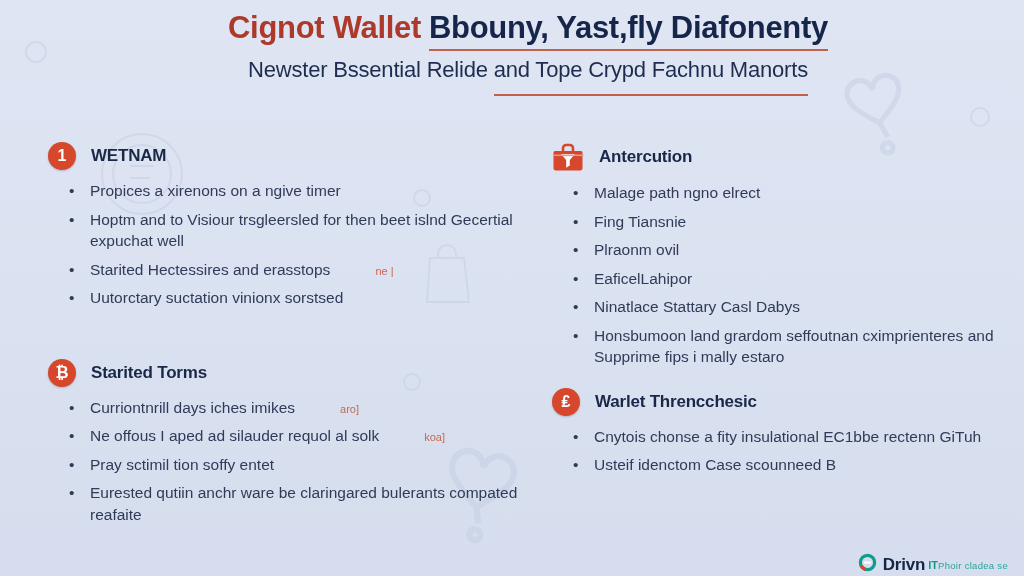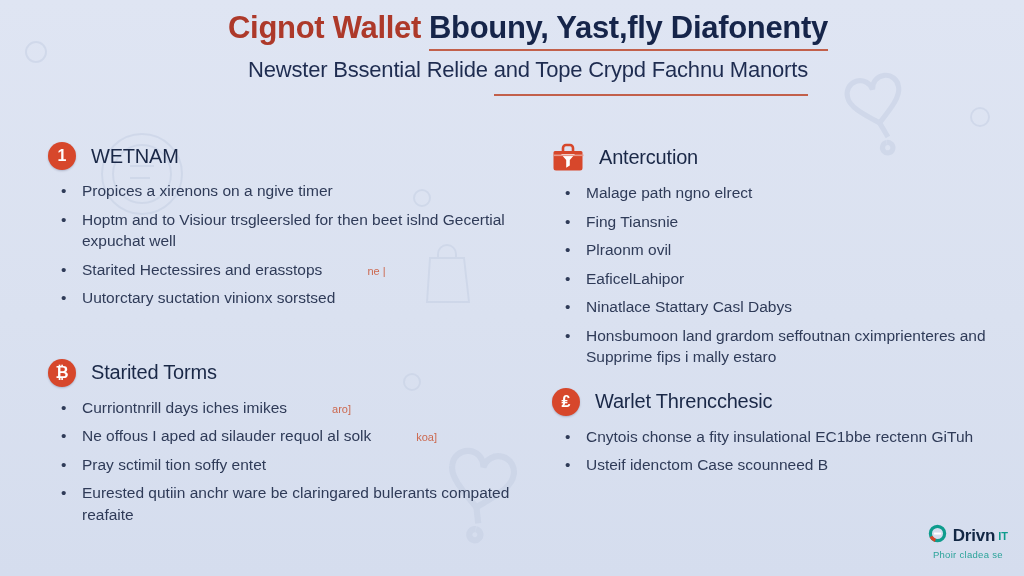--- a/index.html
+++ b/index.html
@@ -27,32 +27,32 @@
   .section { margin:0; }
   .gap-lg { margin-top:50px; }
   .gap-sm { margin-top:20px; }
   .sec-head { display:flex; align-items:center; gap:15px; margin-bottom:10px; }
   .badge {
     width:28px; height:28px; border-radius:50%; background:#d7472b; color:#fff;
     font-weight:bold; font-size:16px; display:flex; align-items:center; justify-content:center;
     box-shadow:0 1px 2px rgba(40,50,90,.25); flex:0 0 auto;
   }
   .sec-icon { width:32px; height:30px; flex:0 0 auto; display:flex; align-items:center; justify-content:center; }
-  .sec-title { font-size:20px; font-weight:normal; color:#1a2847; letter-spacing:-.2px; }
+  .sec-title { font-size:17px; font-weight:bold; color:#1a2847; letter-spacing:-.2px; }
 
-  ul.bullets { list-style:none; margin:0; padding:0 0 0 12px; }
+  ul.bullets { list-style:none; margin:8px; padding:0 0 0 12px; }
   ul.bullets li {
     position:relative; padding-left:22px; margin-bottom:7px;
     font-size:15.5px; line-height:1.39; color:#2f3b58; max-width:440px;
   }
   ul.bullets li::before { content:"\2022"; position:absolute; left:1px; top:0; color:#2f3b58; }
   .red-tag { color:#cc6950; font-size:11px; margin-left:6px;padding-left:39px; }
 
   
-  .logo { position:absolute; right:16px; bottom:16px; display:flex; flex-direction:column; align-items:center; }
+  .logo { position:absolute; right:16px; bottom:0; display:flex; flex-direction:row; align-items:center; }
   .logo-row { display:flex; align-items:center; gap:6px; }
   .logo-name { font-size:17px; font-weight:bold; color:#122744; letter-spacing:-.2px; }
   .logo-suffix { font-size:11px; font-weight:bold; color:#0e9c8d; margin-left:-3px; }
   .logo-tagline { font-size:9.5px; color:#2ba39a; margin-top:2px; letter-spacing:.3px; }
 </style>
 </head>
 <body>
 
 <div class="canvas">
 

